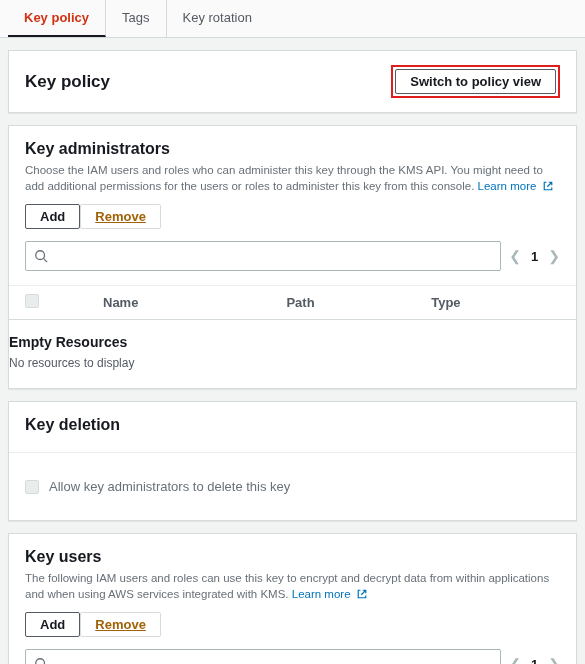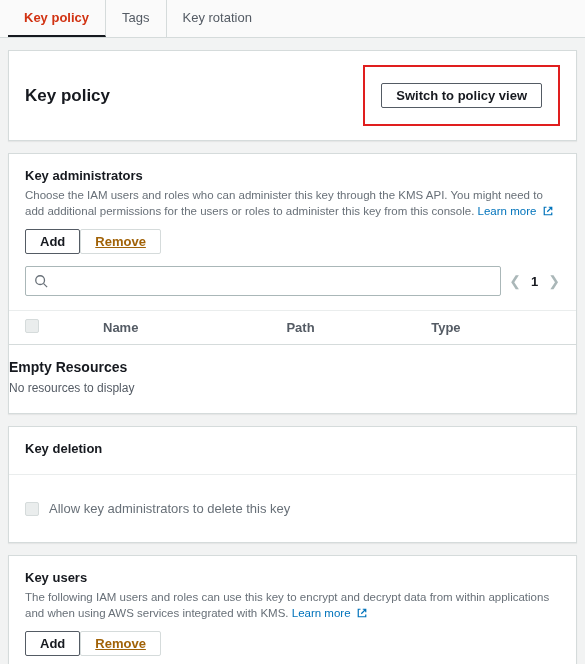--- a/index.html
+++ b/index.html
@@ -36,28 +36,28 @@
     border: 1px solid #d5dbdb;
     box-shadow: 0 1px 1px rgba(0,0,0,0.05);
   }
   .panel .section-pad { padding: 14px 16px; }
   .panel .header-row {
     display: flex;
     align-items: center;
     justify-content: space-between;
   }
   h2.title { font-size: 17px; font-weight: 700; color: #16191f; }
-  h3.subtitle { font-size: 13px; font-weight: 700; color: #16191f; margin-bottom: 4px; }
+  h3.subtitle { font-size: 16px; font-weight: 700; color: #16191f; margin-bottom: 4px; }
   .desc { font-size: 11.5px; color: #687078; margin-bottom: 10px; line-height: 1.4; }
   .learn-more { color: #0073bb; text-decoration: none; font-size: 11.5px; }
   .ext-icon { width: 12px; height: 12px; vertical-align: -2px; margin-left: 2px; }
   
   .highlighted-wrap {
     border: 2.5px solid #e01e1e;
-    padding: 16px;
+    padding: 2px;
   }
   .std-btn {
     border: 1px solid #545b64;
     background: #fff;
     padding: 4px 14px;
     font-size: 13px;
     font-weight: 700;
     color: #16191f;
     cursor: pointer;
     border-radius: 2px;

